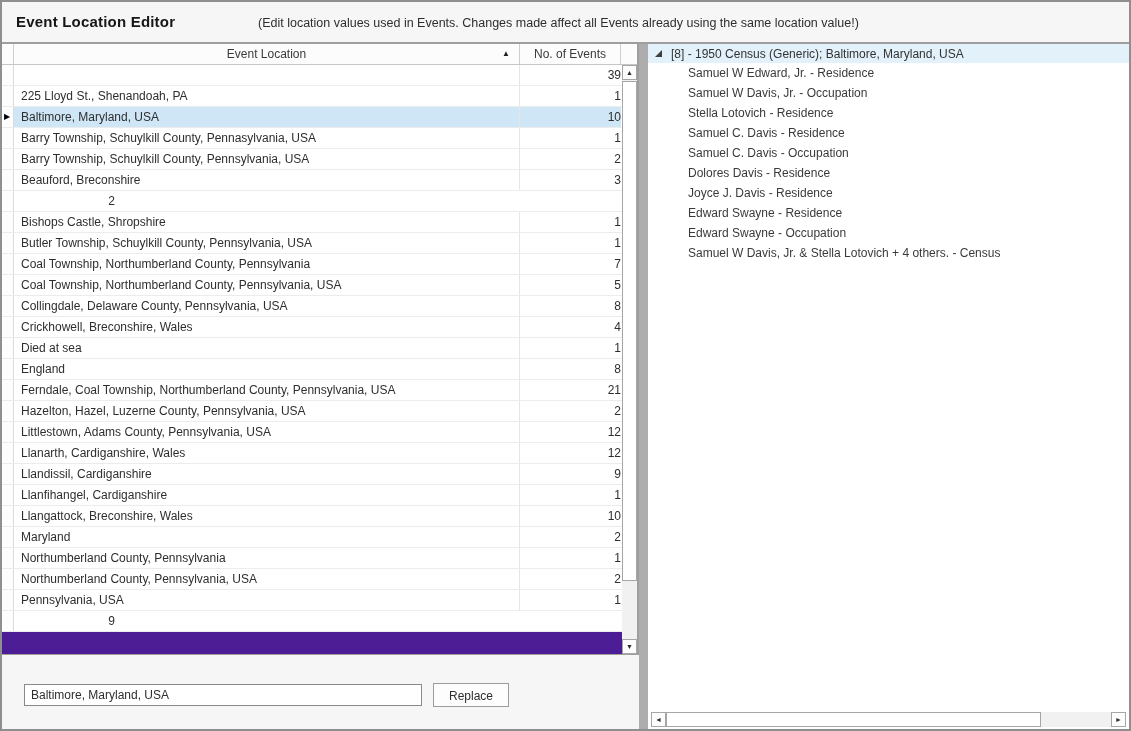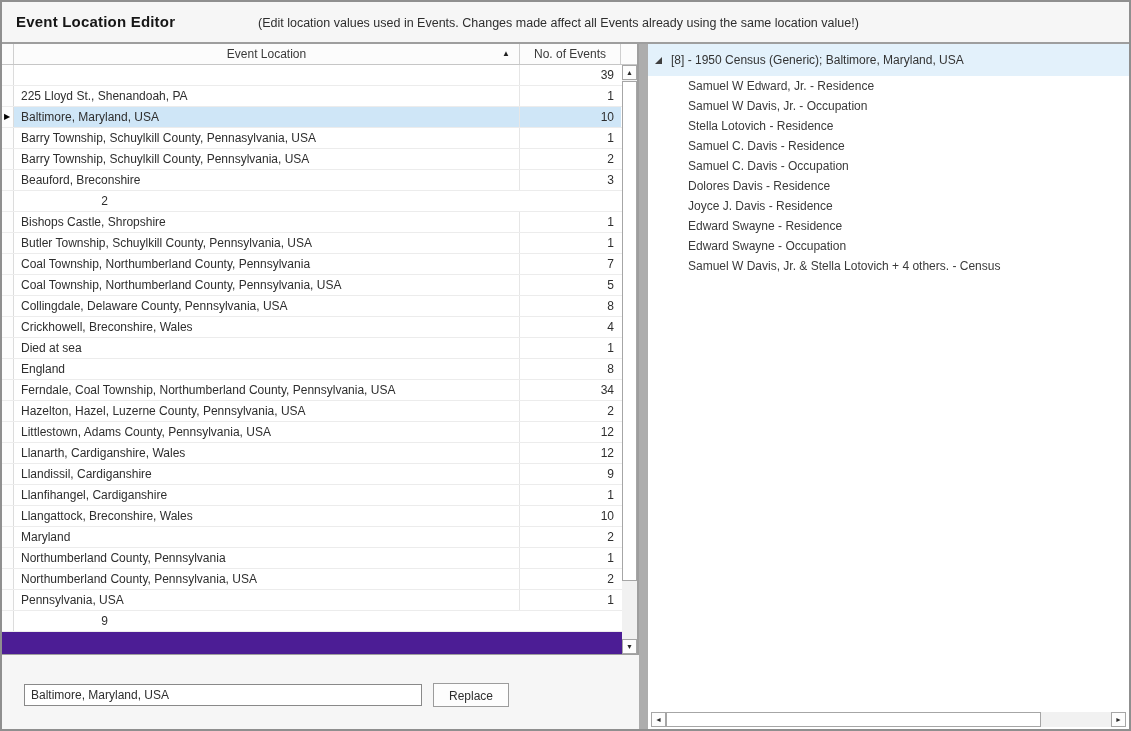--- a/index.html
+++ b/index.html
@@ -44,21 +44,21 @@
   }
 
   .grid-body { position:relative; }
   .grid-row { display:flex; height:21px; border-bottom:1px solid #ececec; background:#ffffff; }
   .cell {
     font-size:12px; line-height:20px; color:#2e2e2e;
     white-space:nowrap; overflow:hidden;
   }
   .cell.gutter { width:12px; border-right:1px solid #dcdcdc; background:#fdfdfd; position:relative; }
   .cell.loc { width:506px; padding-left:7px; border-right:1px solid #e6e6e6; }
-  .cell.num { width:101px; padding-right:7px; text-align:right; }
+  .cell.num { width:101px; text-align:right; }
   .grid-row.selected .cell.loc,
   .grid-row.selected .cell.num { background:#cfe6f7; }
   .cur-ind {
     position:absolute; left:2px; top:0; font-size:8px; line-height:20px; color:#000;
   }
 
   
   .vscroll {
     position:absolute; top:21px; right:0; bottom:0; width:15px; background:#f1f1f1;
   }
@@ -91,21 +91,21 @@
     position:absolute; left:431px; top:28px; width:76px; height:24px;
     border:1px solid #9c9c9c; background:#fdfdfd; font-family:"Liberation Sans", sans-serif;
     font-size:12px; color:#2e2e2e; line-height:22px;
   }
 
   
   .tree {
     position:absolute; left:646px; top:42px; width:481px; height:685px; background:#ffffff; overflow:hidden;
   }
   .tree-root {
-    display:flex; align-items:center; height:32px; background:#e3f1fb;
+    display:flex; align-items:center; height:19px; background:#e3f1fb;
   }
   .expander {
     width:0; height:0; margin-left:7px;
     border-left:7px solid transparent; border-bottom:7px solid #3f3f3f;
   }
   .tree-root-label {
     margin-left:9px; font-size:12px; color:#333333; white-space:nowrap;
   }
   .tree-children { }
   .tree-child {
@@ -223,21 +223,21 @@
           <div class="cell num">1</div>
         </div>
         <div class="grid-row">
           <div class="cell gutter"></div>
           <div class="cell loc">England</div>
           <div class="cell num">8</div>
         </div>
         <div class="grid-row">
           <div class="cell gutter"></div>
           <div class="cell loc">Ferndale, Coal Township, Northumberland County, Pennsylvania, USA</div>
-          <div class="cell num">34</div>
+          <div class="cell num">21</div>
         </div>
         <div class="grid-row">
           <div class="cell gutter"></div>
           <div class="cell loc">Hazelton, Hazel, Luzerne County, Pennsylvania, USA</div>
           <div class="cell num">2</div>
         </div>
         <div class="grid-row">
           <div class="cell gutter"></div>
           <div class="cell loc">Littlestown, Adams County, Pennsylvania, USA</div>
           <div class="cell num">12</div>

